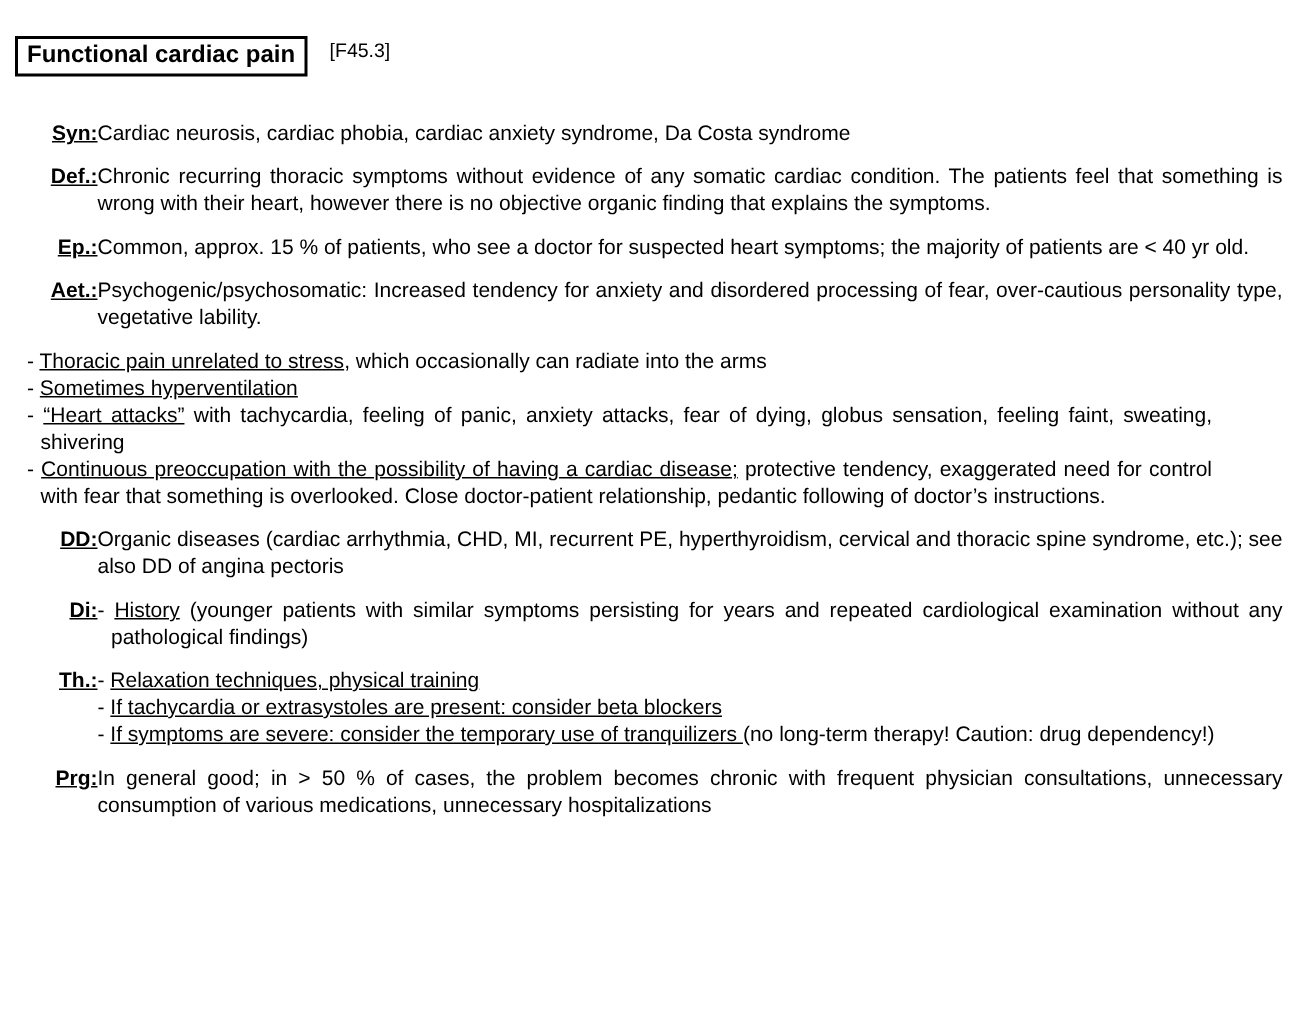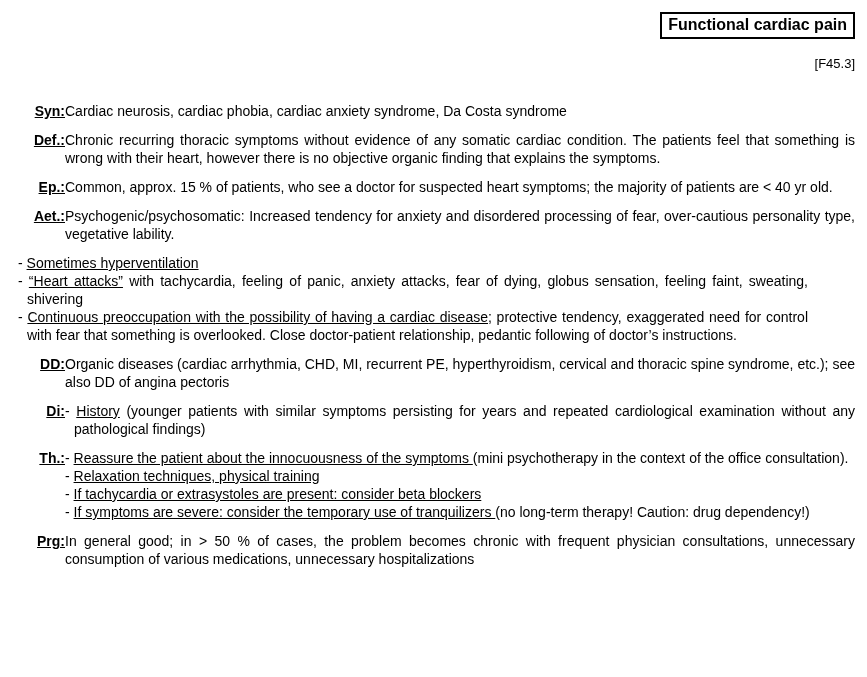--- a/index.html
+++ b/index.html
@@ -13,24 +13,23 @@
     box-sizing: border-box;
     padding: 8px 12px 0 10px;
     overflow: hidden;
     font-family: "Liberation Sans", "DejaVu Sans", sans-serif;
     font-size: 14px;
     line-height: 18px;
     color: #000000;
   }
   .title-row {
     display: flex;
-    align-items: flex-end;
+    align-items: flex-start;
     gap: 15px;
-    margin: 4px 0 28px 0;
-    flex-direction: column;
+    margin: 16px 0 28px 0;
   }
   .title-box {
     border: 2px solid #000000;
     padding: 1px 6px 2px 6px;
     font-weight: bold;
     font-size: 16px;
     line-height: 20px;
     white-space: nowrap;
   }
   .title-code {
@@ -92,41 +91,41 @@
       </div>
     </div>
     <div class="section">
       <div class="section-label">Aet.:</div>
       <div class="section-content">
         <div class="para"><span class="seg">Psychogenic/psychosomatic: Increased tendency for anxiety and disordered processing of fear, over-cautious personality type, vegetative lability.</span></div>
       </div>
     </div>
     <div class="section">
       <div class="section-content">
+        <div class="bullet"><span class="seg">- </span><u class="seg">Thoracic pain unrelated to stress</u><span class="seg">, which occasionally can radiate into the arms</span></div>
         <div class="bullet"><span class="seg">- </span><u class="seg">Sometimes hyperventilation</u></div>
         <div class="bullet"><span class="seg">- </span><u class="seg">“Heart attacks”</u><span class="seg"> with tachycardia, feeling of panic, anxiety attacks, fear of dying, globus sensation, feeling faint, sweating, shivering</span></div>
         <div class="bullet"><span class="seg">- </span><u class="seg">Continuous preoccupation with the possibility of having a cardiac disease;</u><span class="seg"> protective tendency, exaggerated need for control with fear that something is overlooked. Close doctor-patient relationship, pedantic following of doctor’s instructions.</span></div>
       </div>
     </div>
     <div class="section">
       <div class="section-label">DD:</div>
       <div class="section-content">
         <div class="para"><span class="seg">Organic diseases (cardiac arrhythmia, CHD, MI, recurrent PE, hyperthyroidism, cervical and thoracic spine syndrome, etc.); see also DD of angina pectoris</span></div>
       </div>
     </div>
     <div class="section">
       <div class="section-label">Di:</div>
       <div class="section-content">
         <div class="bullet"><span class="seg">- </span><u class="seg">History</u><span class="seg"> (younger patients with similar symptoms persisting for years and repeated cardiological examination without any pathological findings)</span></div>
       </div>
     </div>
     <div class="section">
       <div class="section-label">Th.:</div>
       <div class="section-content">
-        <div class="bullet"><span class="seg">- </span><u class="seg">Reassure the patient about the innocuousness of the symptoms </u><span class="seg">(mini psychotherapy in the context of the office consultation).</span></div>
         <div class="bullet"><span class="seg">- </span><u class="seg">Relaxation techniques, physical training</u></div>
         <div class="bullet"><span class="seg">- </span><u class="seg">If tachycardia or extrasystoles are present: consider beta blockers</u></div>
         <div class="bullet"><span class="seg">- </span><u class="seg">If symptoms are severe: consider the temporary use of tranquilizers </u><span class="seg">(no long-term therapy! Caution: drug dependency!)</span></div>
       </div>
     </div>
     <div class="section">
       <div class="section-label">Prg:</div>
       <div class="section-content">
         <div class="para"><span class="seg">In general good; in &gt; 50 % of cases, the problem becomes chronic with frequent physician consultations, unnecessary consumption of various medications, unnecessary hospitalizations</span></div>
       </div>

